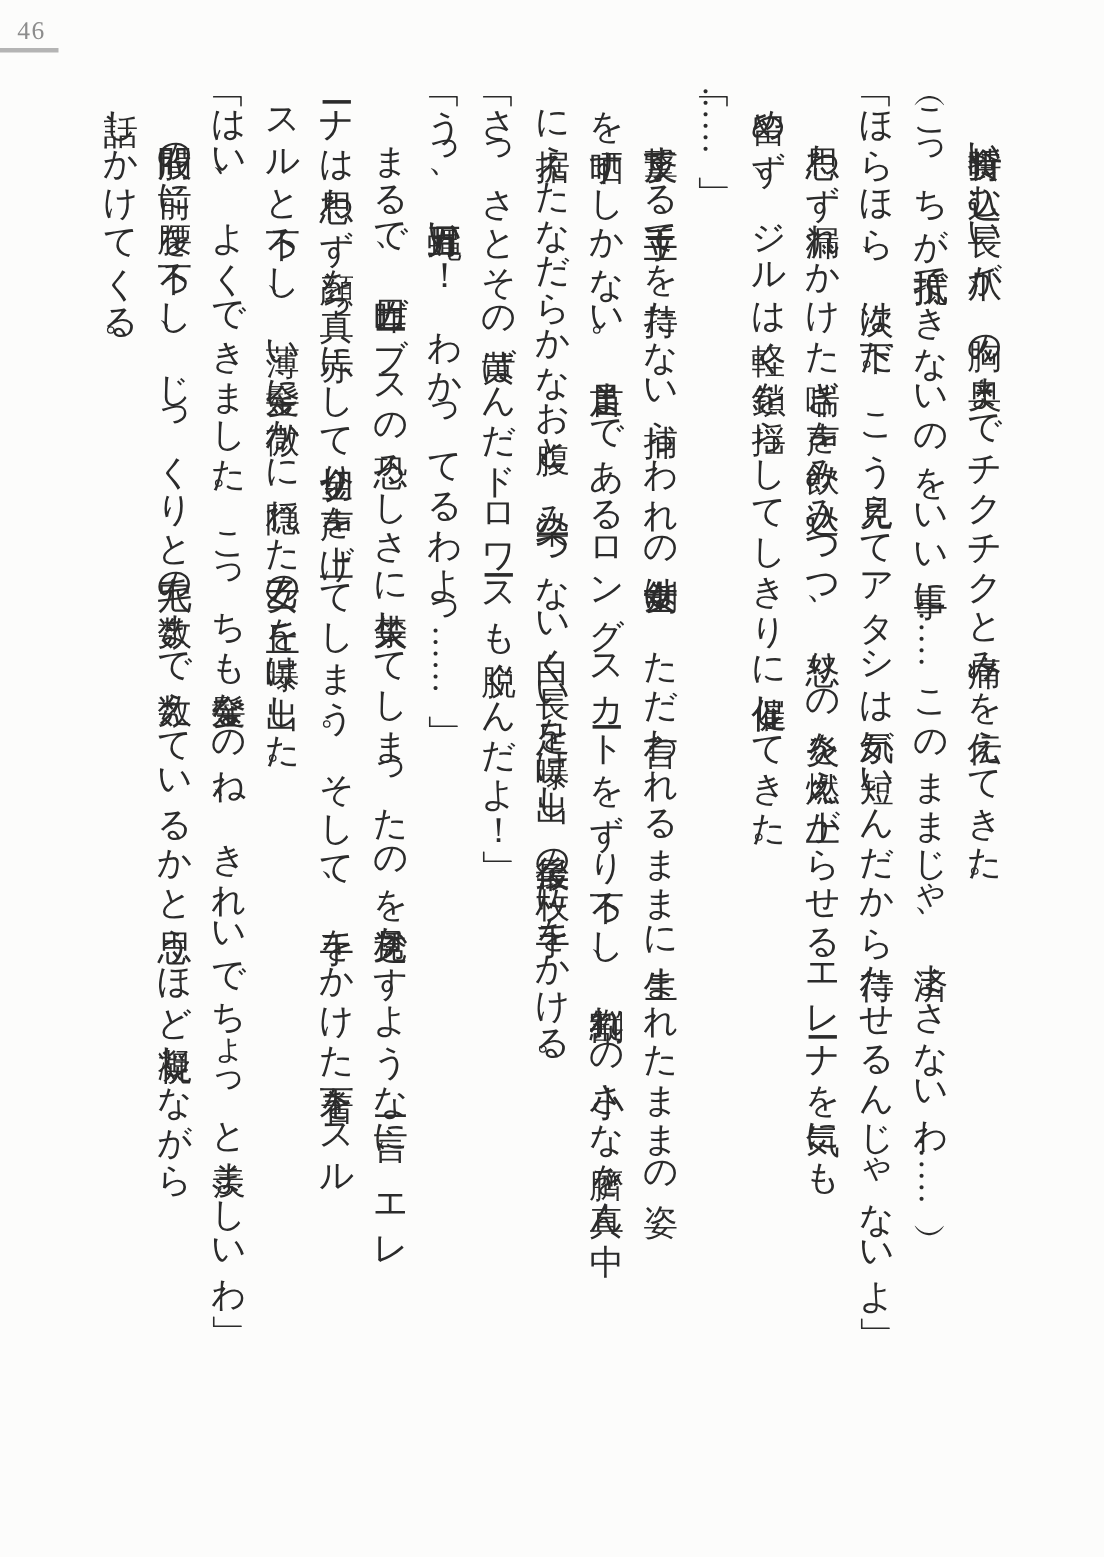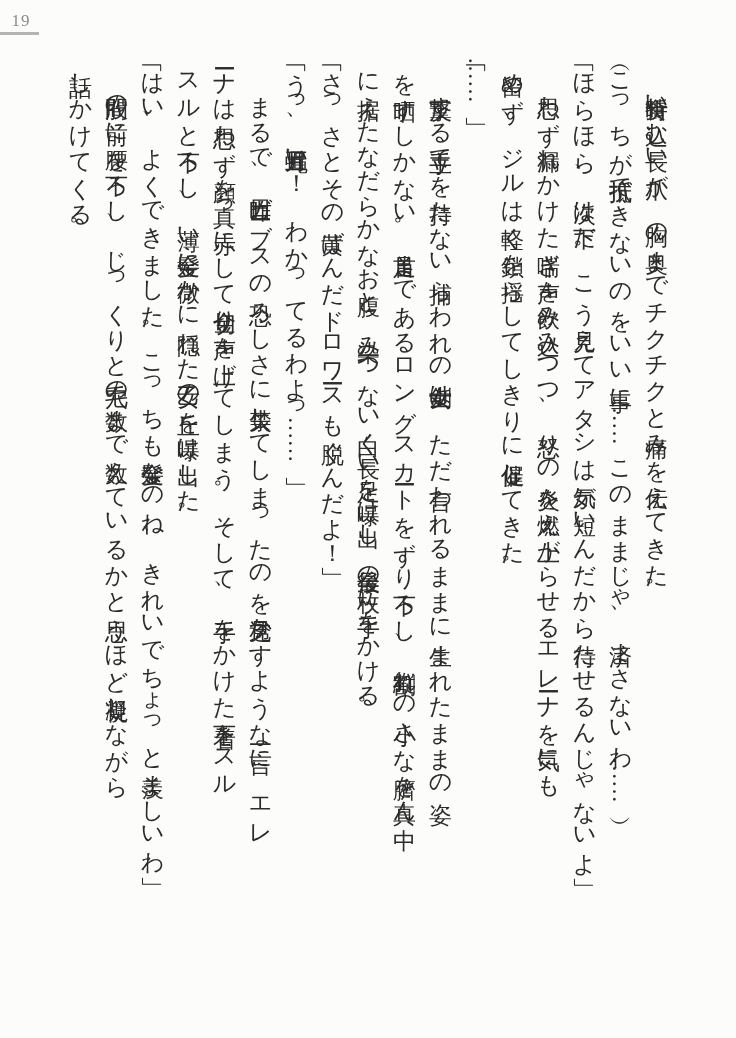--- a/index.html
+++ b/index.html
@@ -53,21 +53,21 @@
   .line.indent {
     text-indent: 1em;
   }
   .line.tight {
     letter-spacing: -1.6px;
   }
 </style>
 </head>
 <body>
 
-<div class="pageno">19</div>
+<div class="pageno">46</div>
 <div class="pageno-rule"></div>
 
 <div class="text-area">
     <div class="line indent">時折食い込む長い爪が、胸の奥までチクチクと痛みを伝えてきた。</div>
     <div class="line">（こっちが抵抗できないのをいい事に……このままじゃ、済まさないわ……）</div>
     <div class="line">「ほらほら、次は下だ。こう見えてアタシは気が短いんだから待たせるんじゃないよ」</div>
     <div class="line indent">思わず漏れかけた喘ぎ声を飲み込みつつ、怒りの炎を燃え上がらせるエレーナを気にも</div>
     <div class="line">留めず、ジルは軽く鎖を揺らしてしきりに催促してきた。</div>
     <div class="line">「……」</div>
     <div class="line indent">反撃する手立てを持たない捕らわれの女剣士は、ただ言われるままに生まれたままの姿</div>

